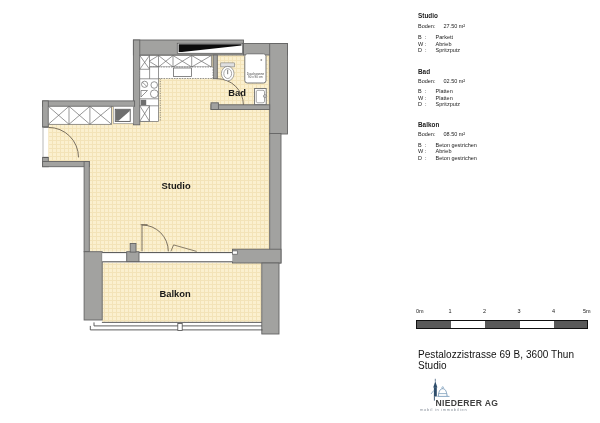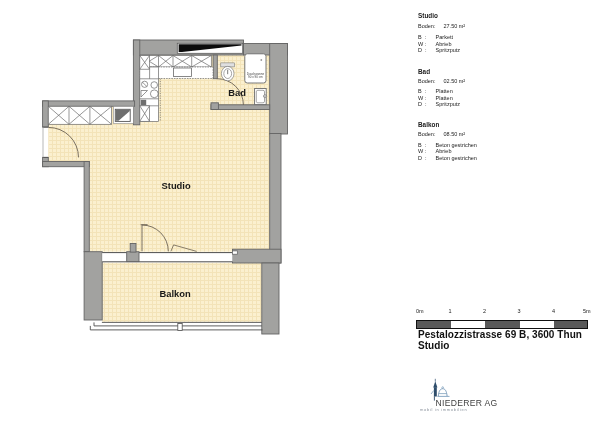--- a/index.html
+++ b/index.html
@@ -221,31 +221,31 @@
 <div class="abs legend" style="left:517.5px;top:307.6px">3</div>
 <div class="abs legend" style="left:552px;top:307.6px">4</div>
 <div class="abs legend" style="left:583px;top:307.6px">5m</div>
 
 <div class="abs" style="left:416px;top:320px;width:172px;height:8.6px;border:1px solid #111;box-sizing:border-box;background:#fff">
   <div class="abs" style="left:0;top:0;width:34.2px;height:6.6px;background:#595959"></div>
   <div class="abs" style="left:68.4px;top:0;width:34.2px;height:6.6px;background:#595959"></div>
   <div class="abs" style="left:136.8px;top:0;width:33.2px;height:6.6px;background:#595959"></div>
 </div>
 
-<div class="abs" style="left:418px;top:329px;font-size:10px;font-weight:bold;color:#111;line-height:11.3px;letter-spacing:0.05px">Pestalozzistrasse 69 B, 3600 Thun<br>Studio</div>
+<div class="abs" style="left:418px;top:349px;font-size:10px;font-weight:normal;color:#111;line-height:11.3px;letter-spacing:0.05px">Pestalozzistrasse 69 B, 3600 Thun<br>Studio</div>
 
 <svg class="abs" style="left:428px;top:378px" width="30" height="26" viewBox="0 0 30 26">
   <g>
     <polygon points="7.3,3.2 5.2,9.6 9.4,9.6" fill="#2e4d6b"></polygon>
     <rect x="5.9" y="9.2" width="2.9" height="9.3" fill="#2e4d6b"></rect>
     <rect x="5.9" y="18.3" width="0.9" height="4.3" fill="#2e4d6b"></rect>
     <line x1="7.3" y1="0.8" x2="7.3" y2="3.6" stroke="#2e4d6b" stroke-width="0.7"></line>
     <line x1="3" y1="16" x2="5.8" y2="12.4" stroke="#7fa0bd" stroke-width="0.8"></line>
     <path d="M10.3 18.2 C10.8 12.4 12.6 10.7 14.7 10.7 C16.8 10.7 18.6 12.4 19.1 18.2" fill="none" stroke="#7fa0bd" stroke-width="1"></path>
     <circle cx="14.7" cy="9.5" r="0.8" fill="none" stroke="#7fa0bd" stroke-width="0.7"></circle>
     <line x1="11" y1="15.6" x2="18.4" y2="15.6" stroke="#7fa0bd" stroke-width="0.8"></line>
     <line x1="9.4" y1="18.4" x2="21.5" y2="18.4" stroke="#7fa0bd" stroke-width="0.9"></line>
   </g>
 </svg>
 
-<div class="abs" style="left:435.5px;top:397.8px;font-size:8.6px;font-weight:normal;color:#3f3f3f;letter-spacing:0.3px">NIEDERER AG</div>
+<div class="abs" style="left:435.5px;top:397.8px;font-size:8.6px;font-weight:bold;color:#3f3f3f;letter-spacing:0.3px">NIEDERER AG</div>
 
 <div class="abs" style="left:420px;top:407.4px;font-size:4px;color:#8a929c;letter-spacing:0.7px">mobil in immobilien</div>
 
 </body></html>

